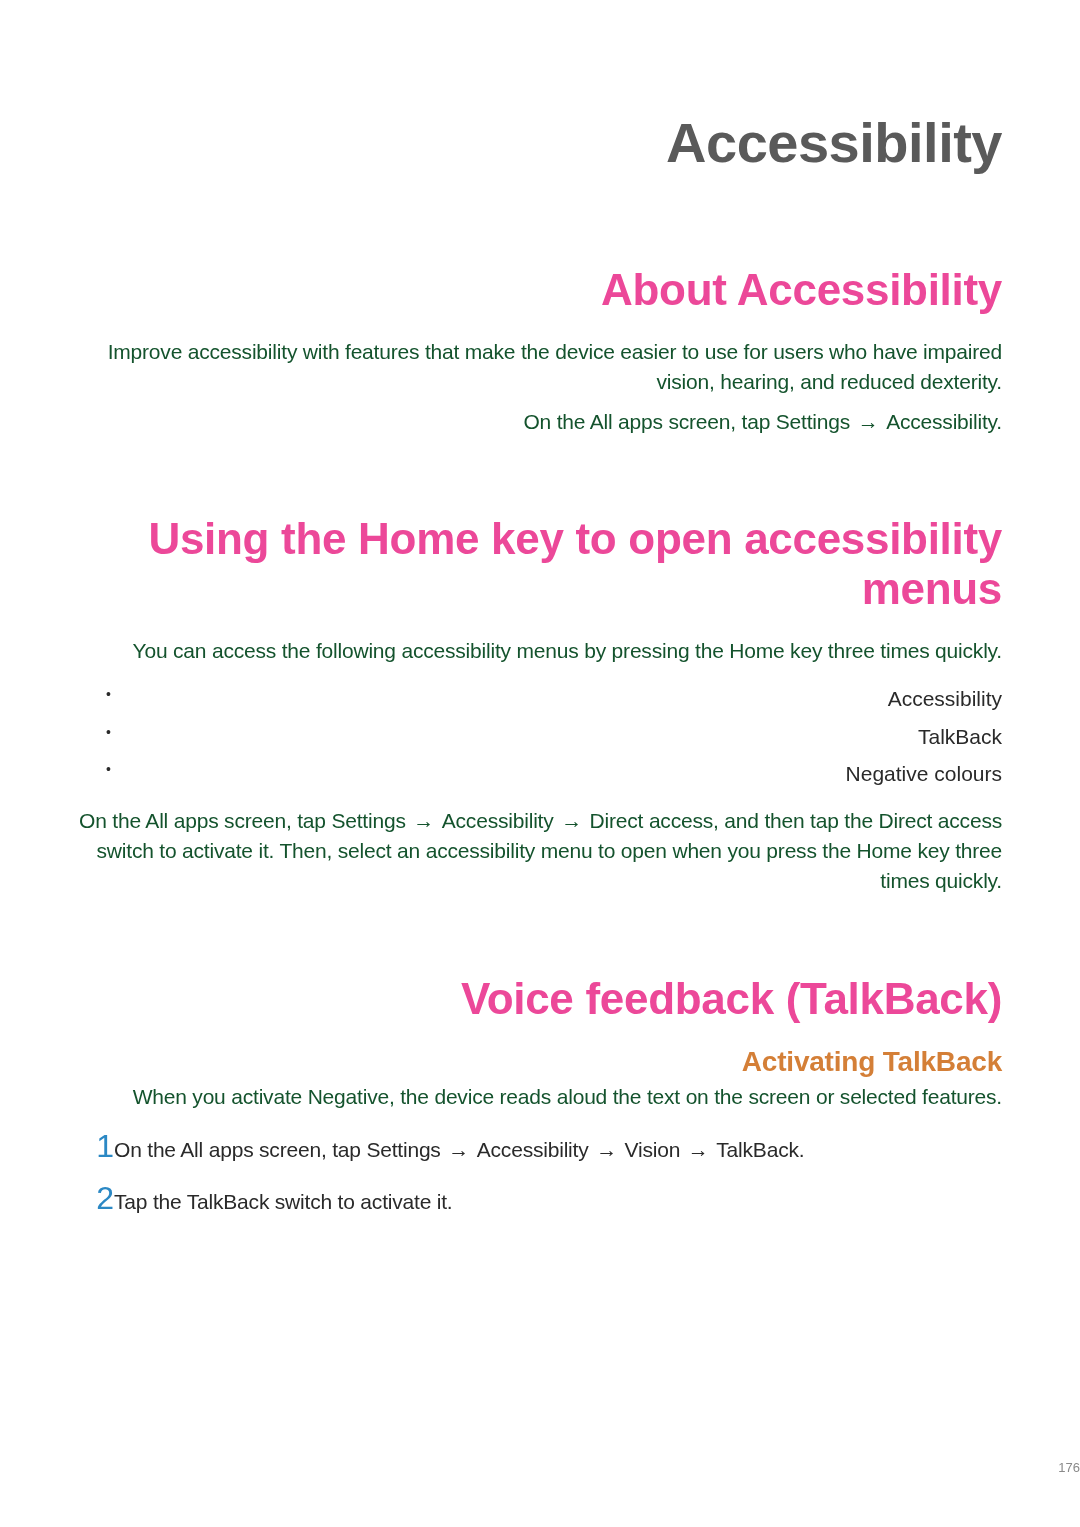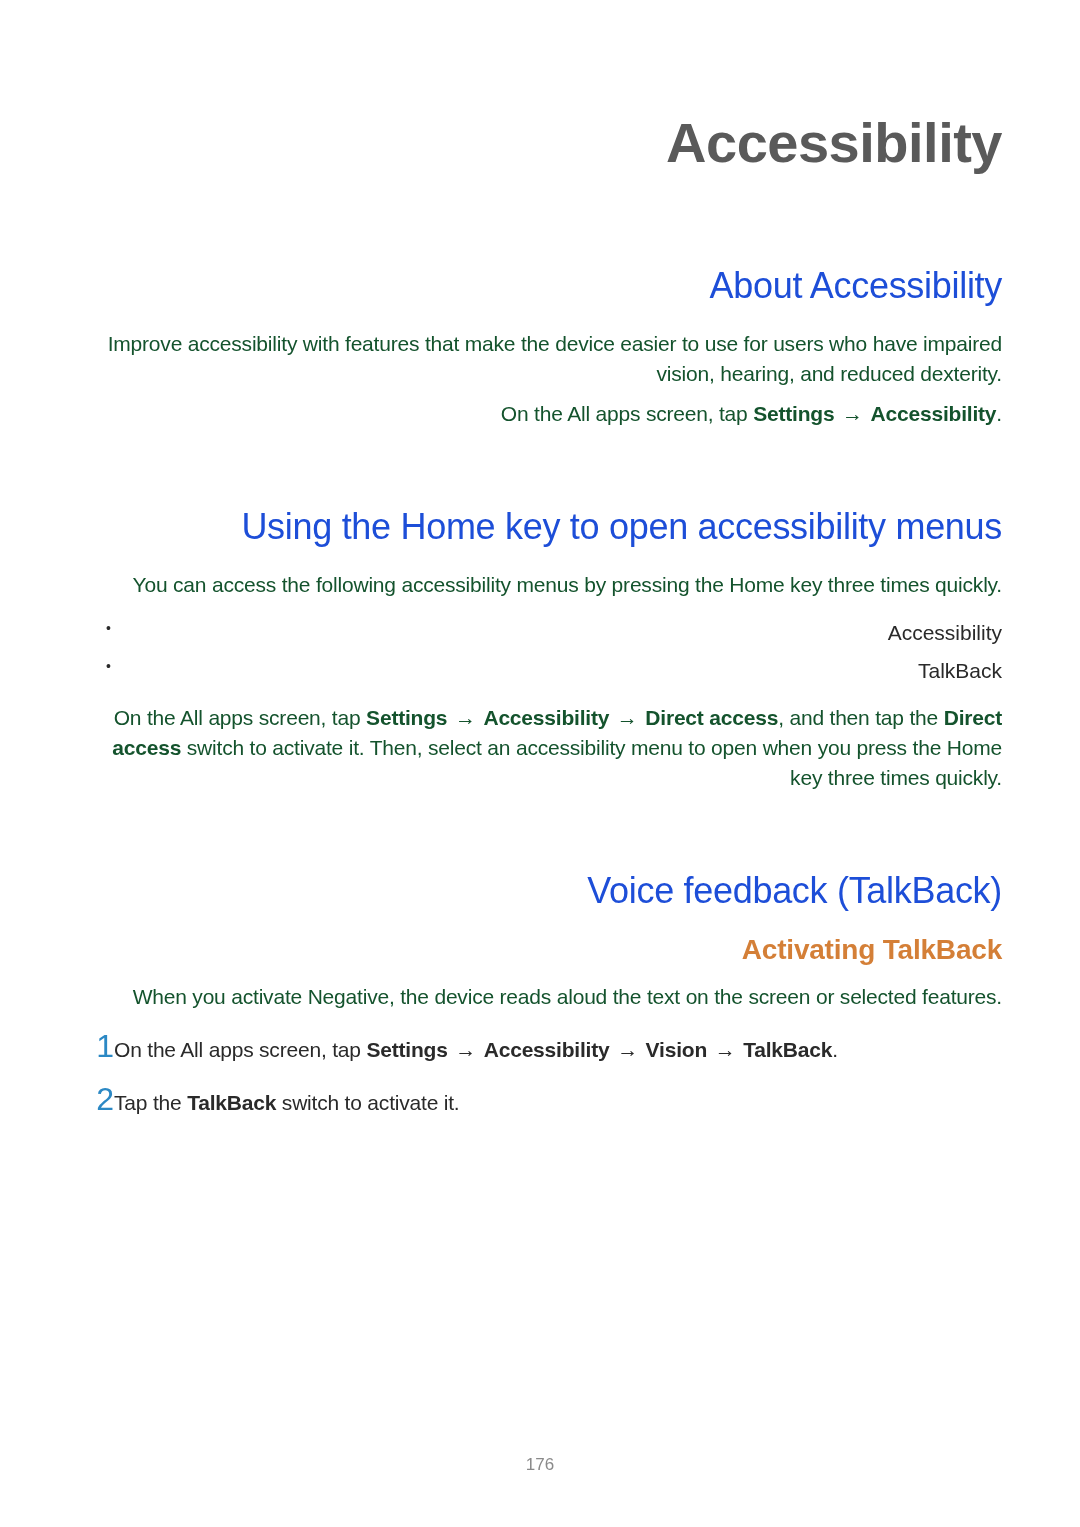--- a/index.html
+++ b/index.html
@@ -18,23 +18,23 @@
       padding: 110px 78px 0 78px;
     }
     .page-title {
       font-size: 56px;
       font-weight: bold;
       color: #5a5a5a;
       letter-spacing: -0.5px;
       margin-bottom: 90px;
     }
     .section-heading {
-      font-size: 36px;
-      font-weight: normal;
-      color: #1d4ed8;
+      font-size: 44px;
+      font-weight: bold;
+      color: #ec4899;
       margin-bottom: 22px;
       letter-spacing: -0.3px;
     }
     .body-text {
       font-size: 21px;
       color: #14532d;
       line-height: 1.42;
       margin-bottom: 10px;
       letter-spacing: -0.2px;
     }
@@ -57,21 +57,21 @@
       position: absolute;
       left: 0;
       color: #2a2a2a;
       font-size: 14px;
       top: 2px;
     }
     .sub-heading {
       font-size: 28px;
       font-weight: bold;
       color: #d47f37;
-      margin-bottom: 16px;
+      margin-bottom: 4px;
       margin-top: 10px;
       letter-spacing: -0.2px;
     }
     .numbered-item {
       display: flex;
       align-items: baseline;
       margin-top: 18px;
     }
     .numbered-item .num {
       font-size: 32px;
@@ -81,33 +81,33 @@
       flex-shrink: 0;
       line-height: 1;
     }
     .numbered-item .txt {
       font-size: 21px;
       color: #2a2a2a;
       line-height: 1.42;
       letter-spacing: -0.2px;
     }
     .bold {
-      font-weight: bold;
+      font-weight: normal;
       margin-top: 8px;
     }
     .arrow {
       padding: 0 2px;
     }
     .page-number {
       position: absolute;
       bottom: 52px;
       left: 0;
       right: 0;
-      text-align: center;
-      font-size: 17px;
+      text-align: right;
+      font-size: 13px;
       color: #8a8a8a;
     }
   </style>
 </head>
 <body>
 
 <h1 class="page-title">Accessibility</h1>
 
 <h2 class="section-heading">About Accessibility</h2>
 <p class="body-text">Improve accessibility with features that make the device easier to use for users who have impaired vision, hearing, and reduced dexterity.</p>
@@ -115,20 +115,21 @@
   <span>On the All apps screen, tap </span><span class="bold">Settings</span><span class="arrow"> → </span><span class="bold">Accessibility</span><span>.</span>
 </p>
 
 <div class="section-spacer"></div>
 
 <h2 class="section-heading">Using the Home key to open accessibility menus</h2>
 <p class="body-text">You can access the following accessibility menus by pressing the Home key three times quickly.</p>
 <ul class="bullet-list">
   <li>Accessibility</li>
   <li>TalkBack</li>
+  <li>Negative colours</li>
 </ul>
 <p class="body-text">
   <span>On the All apps screen, tap </span><span class="bold">Settings</span><span class="arrow"> → </span><span class="bold">Accessibility</span><span class="arrow"> → </span><span class="bold">Direct access</span><span>, and then tap the </span><span class="bold">Direct access</span><span> switch to activate it. Then, select an accessibility menu to open when you press the Home key three times quickly.</span>
 </p>
 
 <div class="section-spacer"></div>
 
 <h2 class="section-heading">Voice feedback (TalkBack)</h2>
 <h3 class="sub-heading">Activating TalkBack</h3>
 <p class="body-text">When you activate Negative, the device reads aloud the text on the screen or selected features.</p>

